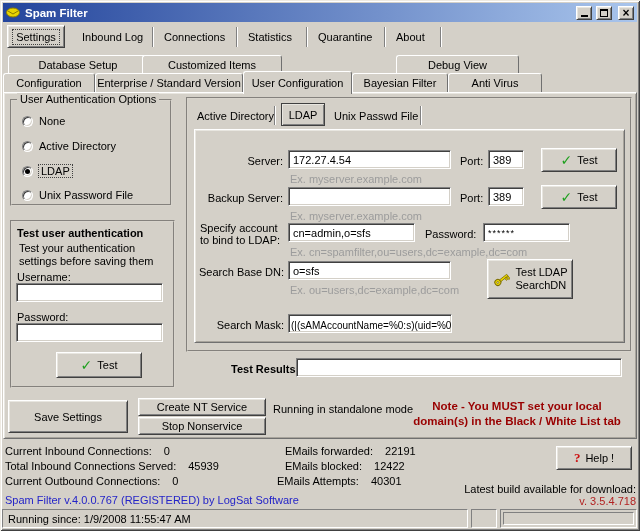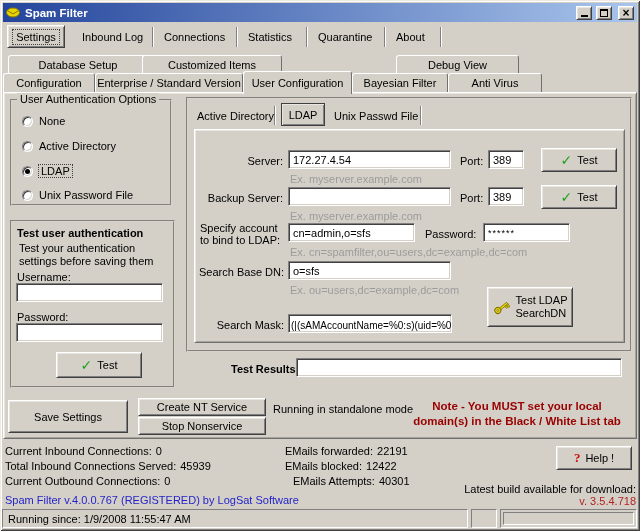--- a/index.html
+++ b/index.html
@@ -53,21 +53,21 @@
   .titlebar{
     left:3px;top:3px;width:634px;height:19px;
     background:linear-gradient(90deg,#24459c,#a9c5ec);
     display:flex;align-items:center;padding:0 3px;gap:4px;
   }
   .tbtn{width:16px;height:14px;padding:0;}
   .sbpanel{
     border:1px solid;border-color:#808080 #fff #fff #808080;
     display:flex;align-items:center;padding:0 5px;white-space:nowrap;overflow:hidden;
   }
-  .statline{display:flex;gap:4px;white-space:nowrap;line-height:12px;}
+  .statline{display:flex;gap:12px;white-space:nowrap;line-height:12px;}
 </style>
 </head>
 <body>
 
 <div id="win">
 
   <div class="abs titlebar">
     <span style="display:inline-flex;">
       <svg width="15" height="11" viewBox="0 0 15 11">
         <ellipse cx="7" cy="5.5" rx="6.5" ry="4.5" fill="#e8d400" stroke="#8a7a00"></ellipse>
@@ -177,21 +177,21 @@
   <span class="abs lbl" style="left:200px;top:222px;">Specify account</span>
   <span class="abs lbl" style="left:200px;top:234px;">to bind to LDAP:</span>
   <div class="abs tb" style="left:288px;top:223px;width:127px;">cn=admin,o=sfs</div>
   <span class="abs lbl" style="left:425px;top:228px;">Password:</span>
   <div class="abs tb" style="left:483px;top:223px;width:87px;font-size:9px;letter-spacing:1px;">******</div>
   <span class="abs hint" style="left:290px;top:246px;">Ex. cn=spamfilter,ou=users,dc=example,dc=com</span>
 
   <span class="abs lbl r" style="left:199px;top:266px;width:85px;">Search Base DN:</span>
   <div class="abs tb" style="left:288px;top:261px;width:163px;">o=sfs</div>
   <span class="abs hint" style="left:290px;top:284px;">Ex. ou=users,dc=example,dc=com</span>
-  <div class="abs btn" style="left:487px;top:259px;width:86px;height:40px;gap:6px;margin-top:28px;">
+  <div class="abs btn" style="left:487px;top:259px;width:86px;height:40px;gap:6px;">
     <span style="display:inline-flex;">
       <svg width="17" height="15" viewBox="0 0 17 15">
         <g transform="rotate(-38 8 8)">
           <circle cx="4" cy="8" r="3" fill="#e8d400" stroke="#7a6a00"></circle>
           <circle cx="4" cy="8" r="1" fill="#d4d0c8" stroke="#7a6a00" stroke-width="0.6"></circle>
           <rect x="7" y="7" width="9" height="2.2" fill="#e8d400" stroke="#7a6a00" stroke-width="0.7"></rect>
           <rect x="12" y="9" width="1.6" height="2.6" fill="#e8d400" stroke="#7a6a00" stroke-width="0.7"></rect>
           <rect x="14.4" y="9" width="1.6" height="3.4" fill="#e8d400" stroke="#7a6a00" stroke-width="0.7"></rect>
         </g>
       </svg>
@@ -230,21 +230,21 @@
       <span>0</span>
   </div>
   <div class="abs statline" style="left:285px;top:445px;">
     <span>EMails forwarded:</span>
       <span>22191</span>
   </div>
   <div class="abs statline" style="left:285px;top:460px;">
     <span>EMails blocked:</span>
       <span>12422</span>
   </div>
-  <div class="abs statline" style="left:293px;top:475px;">
+  <div class="abs statline" style="left:277px;top:475px;">
     <span>EMails Attempts:</span>
       <span>40301</span>
   </div>
 
   <div class="abs btn" style="left:556px;top:446px;width:76px;height:24px;">
     <span class="qmark">?</span>
     <span>Help !</span>
   </div>
   <span class="abs lbl" style="right:4px;top:483px;text-align:right;">Latest build available for download:</span>
   <span class="abs lbl" style="right:4px;top:495px;text-align:right;color:#b22222;">v. 3.5.4.718</span>

